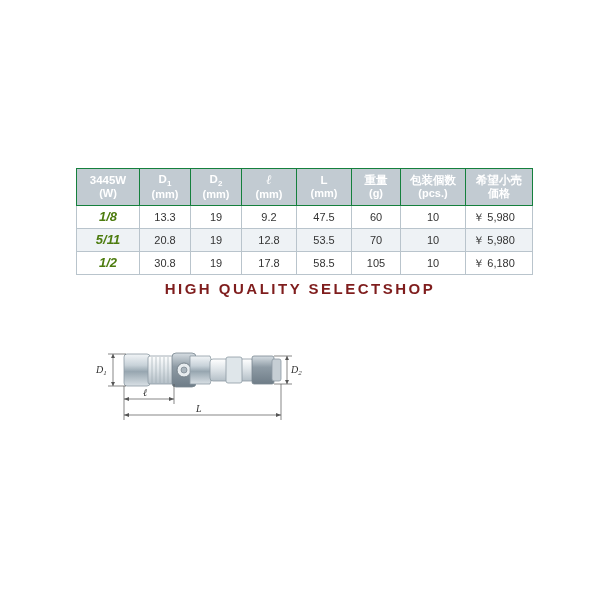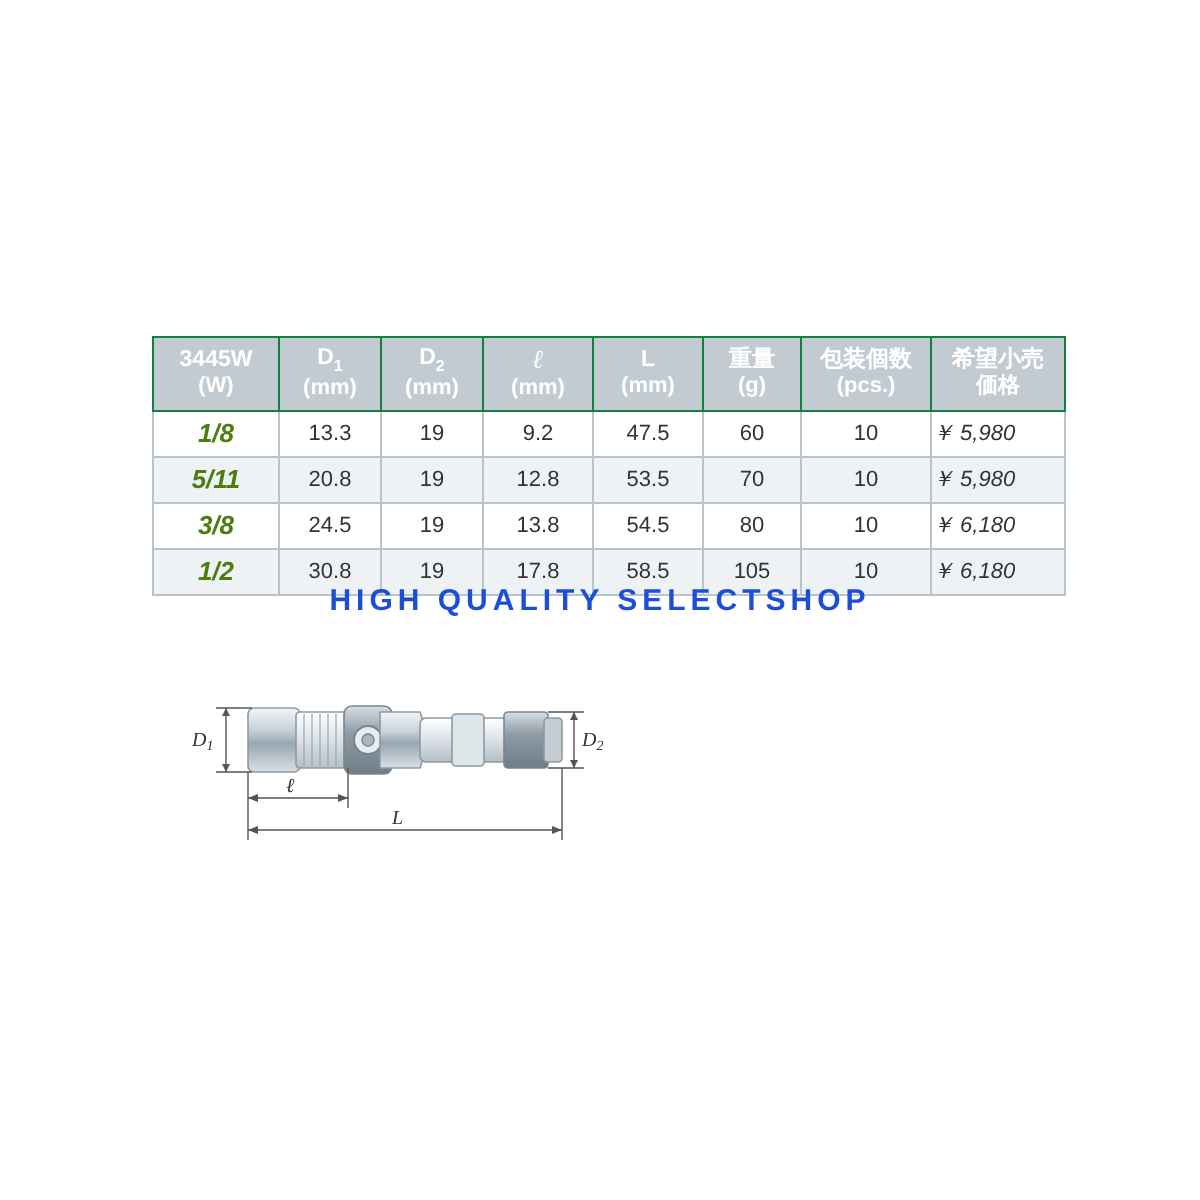--- a/index.html
+++ b/index.html
@@ -17,26 +17,26 @@
   .page {
     position: absolute;
     left: 0; top: 0;
     width: 600px; height: 600px;
   }
 
   
   .watermark {
     position: absolute;
     left: 0;
-    top: 292px;
+    top: 280px;
     width: 600px;
     text-align: center;
     font-size: 15px;
     letter-spacing: 2.5px;
-    color: #1d4ed8;
+    color: #7f1d1d;
     font-weight: bold;
     white-space: nowrap;
     pointer-events: none;
     z-index: 5;
   }
 
   
   .spec-table {
     position: absolute;
     left: 76px;
@@ -75,23 +75,22 @@
   .spec-table tbody tr:nth-child(even) td {
     background: #eef2f5;
   }
   .spec-table td.size-cell {
     font-weight: bold;
     font-style: italic;
     font-size: 13px;
     color: #4d7c0f;
   }
   .spec-table td.price-cell {
-    text-align: left;
+    text-align: center;
     padding-right: 10px;
-    font-style: italic;
   }
   .sub-idx {
     font-size: 8px;
     vertical-align: sub;
   }
   .ital {
     font-style: italic;
     font-family: "Liberation Serif", serif;
     font-size: 13px;
   }
@@ -163,30 +162,20 @@
       </tr>
       <tr>
         <td class="size-cell">5/11</td>
         <td>20.8</td>
         <td>19</td>
         <td>12.8</td>
         <td>53.5</td>
         <td>70</td>
         <td>10</td>
         <td class="price-cell">￥ 5,980</td>
-      </tr>
-      <tr>
-        <td class="size-cell">3/8</td>
-        <td>24.5</td>
-        <td>19</td>
-        <td>13.8</td>
-        <td>54.5</td>
-        <td>80</td>
-        <td>10</td>
-        <td class="price-cell">￥ 6,180</td>
       </tr>
       <tr>
         <td class="size-cell">1/2</td>
         <td>30.8</td>
         <td>19</td>
         <td>17.8</td>
         <td>58.5</td>
         <td>105</td>
         <td>10</td>
         <td class="price-cell">￥ 6,180</td>

